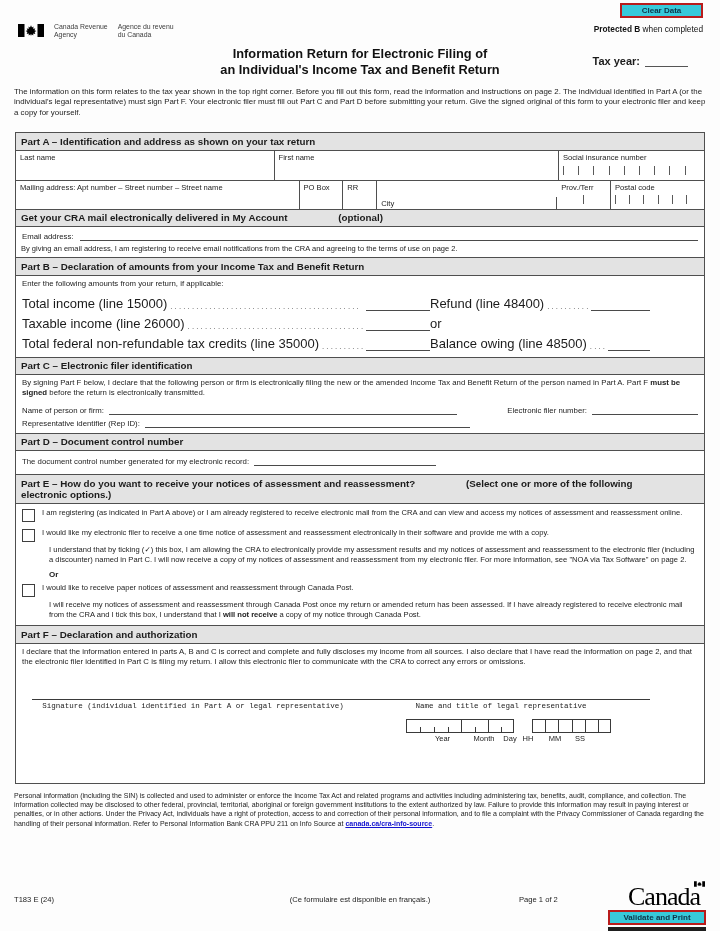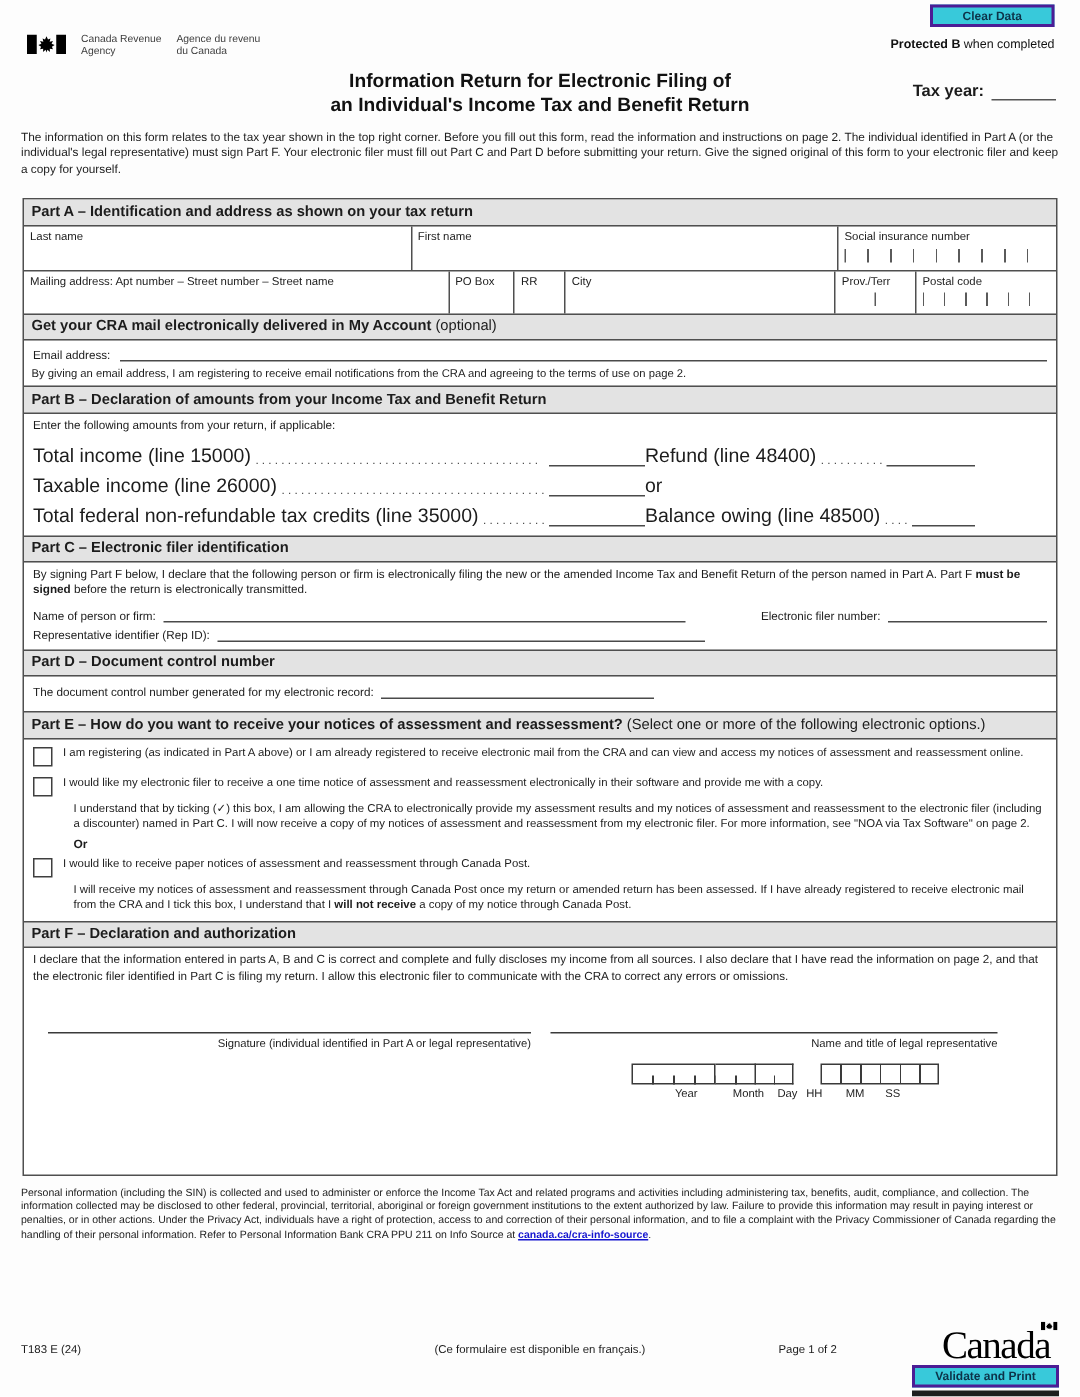--- a/index.html
+++ b/index.html
@@ -1,42 +1,42 @@
 <!DOCTYPE html>
 <html><head>
 <meta charset="utf-8">
 <style>
   * { margin:0; padding:0; box-sizing:border-box; }
   body { background:#ffffff; font-family:"Liberation Sans","DejaVu Sans",sans-serif; color:#1c1c1c; }
   .page { position:relative; width:720px; height:931px; background:#fdfdfd; overflow:hidden; }
 
   
-  .btn-cyan { background:#38c9da; border:2px solid #4c1d95; color:#0d3349; font-weight:bold;
+  .btn-cyan { background:#38c9da; border:2px solid #b91c1c; color:#0d3349; font-weight:bold;
               font-size:8px; text-align:center; line-height:11px; cursor:pointer; }
   .clear-btn { position:absolute; top:3px; right:17px; width:83px; height:15px; }
   .protected { position:absolute; top:24px; right:17px; font-size:8.3px; color:#111; }
 
   .brand { position:absolute; top:23px; left:18px; display:flex; align-items:flex-start; gap:10px; }
   .brand .txt { font-size:6.9px; line-height:8.4px; color:#3d3d3d; }
 
   .title { position:absolute; top:46px; left:60px; width:600px; text-align:center;
            font-size:12.8px; font-weight:bold; line-height:15.5px; color:#111; }
-  .taxyear { position:absolute; top:54px; right:16px; display:flex; align-items:flex-end; gap:5px; }
+  .taxyear { position:absolute; top:54px; right:32px; display:flex; align-items:flex-end; gap:5px; }
   .taxyear .lbl { font-size:11px; font-weight:bold; }
   .taxyear .line { width:43px; height:13px; border-bottom:1.5px solid #555; }
 
   .intro { position:absolute; top:87px; left:14px; width:693px; font-size:7.9px; line-height:10.4px; }
 
   
   .formbox { position:absolute; top:132px; left:15px; width:690px; height:652px;
              border:1px solid #4f4f4f; background:#fff; overflow:hidden; }
   .band { background:#e3e3e3; border-top:1px solid #4f4f4f; border-bottom:1px solid #4f4f4f;
           padding:2.5px 5px; font-size:9.8px; font-weight:bold; line-height:11.5px; }
   .band.first { border-top:none; }
-  .band .normal { font-weight:normal; }
+  .band .normal { font-weight:bold;margin-left:48px; }
 
   .row { display:flex; }
   .cell { border-right:1px solid #4f4f4f; padding:2px 4px; font-size:7.6px; position:relative; }
   .cell:last-child { border-right:none; }
   .r1 { height:30px; border-bottom:1px solid #4f4f4f; }
   .r2 { height:28px; }
 
   .ticks9 { margin-top:4px; height:9px; width:137px;
             background:repeating-linear-gradient(to right,#5a5a5a 0 1px,transparent 1px 15.2px); }
   .ticks6 { margin-top:3px; height:9px; width:85px;
@@ -68,23 +68,23 @@
 
   .opt { display:flex; gap:7px; margin-top:4px; padding:0 6px; }
   .cb { width:13px; height:13px; border:1px solid #3f3f3f; background:#fff; flex:none; margin-top:1px; cursor:pointer; }
   .opt-text { font-size:7.6px; line-height:10px; }
   .opt-note { margin:3px 6px 0 33px; font-size:7.6px; line-height:10.3px; }
   .or { margin:4px 6px 1px 33px; font-size:8px; font-weight:bold; }
 
   .pf-content { padding:3px 6px; }
   .sig-area { position:relative; height:100px; }
   .sig-left { position:absolute; left:10px; top:32px; width:322px; }
-  .sig-right { position:absolute; left:345px; top:32px; width:298px; }
+  .sig-right { position:absolute; left:330px; top:32px; width:298px; }
   .sig-line { border-top:1.5px solid #3a3a3a; }
-  .sig-cap { text-align:right; font-size:7.5px; padding-top:2px; }
+  .sig-cap { text-align:center; font-size:7.5px; padding-top:2px;font-family:Liberation Mono, monospace; }
   .dt-row { display:flex; justify-content:center; gap:18px; margin-top:9px; padding-left:14px; }
   .ymd { display:flex; }
   .dbox { border:1px solid #3a3a3a; height:14px; }
   .dbox + .dbox { border-left:none; }
   .dbox .inner { height:6px; margin-top:7px; }
   .y { width:56px; } .y .inner { background:repeating-linear-gradient(to right,transparent 0 13px,#3a3a3a 13px 14px); }
   .mo { width:27px; } .mo .inner { background:repeating-linear-gradient(to right,transparent 0 13px,#3a3a3a 13px 14px); }
   .dy { width:25px; } .dy .inner { background:repeating-linear-gradient(to right,transparent 0 12px,#3a3a3a 12px 13px); }
   .hms { width:79px; height:14px; border:1px solid #3a3a3a;
          background:repeating-linear-gradient(to right,transparent 0 12.2px,#3a3a3a 12.2px 13.2px); }
@@ -148,21 +148,21 @@
       <div class="cell" style="width:285px;"><span>First name</span></div>
       <div class="cell" style="flex:1;">
         <span>Social insurance number</span>
         <div class="ticks9"></div>
       </div>
     </div>
     <div class="row r2">
       <div class="cell" style="width:285px;"><span>Mailing address: Apt number – Street number – Street name</span></div>
       <div class="cell" style="width:44px;"><span>PO Box</span></div>
       <div class="cell" style="width:34px;"><span>RR</span></div>
-      <div class="cell" style="width:181px;"><span>City</span></div>
+      <div class="cell" style="width:181px;margin-top:16px;"><span>City</span></div>
       <div class="cell" style="width:54px;">
         <span>Prov./Terr</span>
         <div class="tick1"></div>
       </div>
       <div class="cell" style="flex:1;">
         <span>Postal code</span>
         <div class="ticks6"></div>
       </div>
     </div>
 

